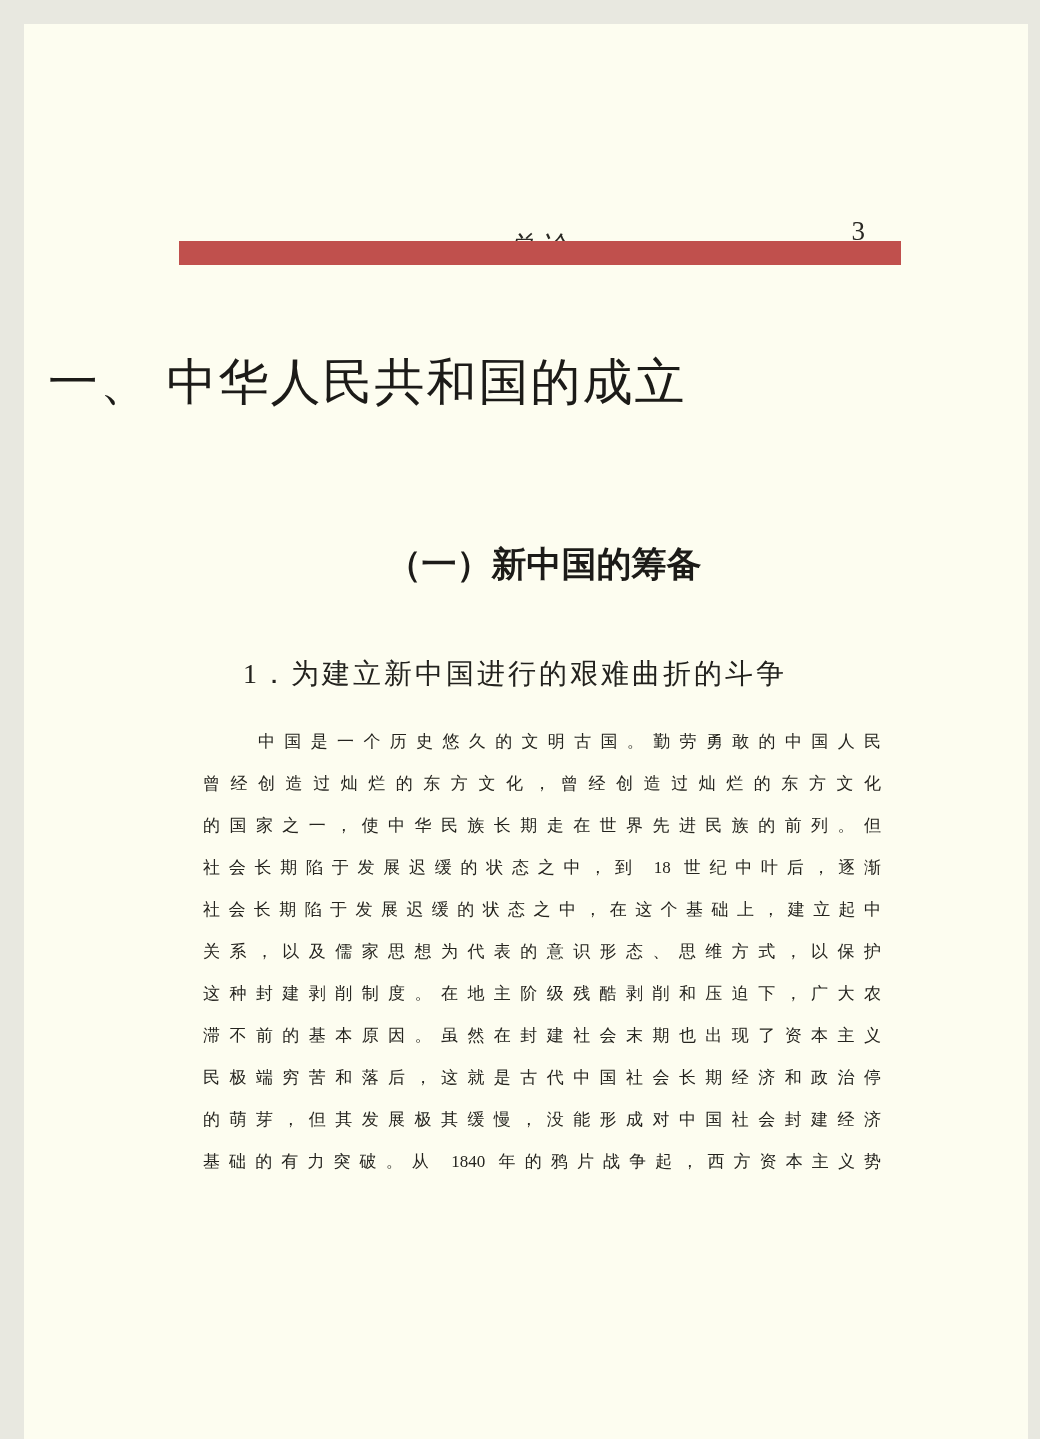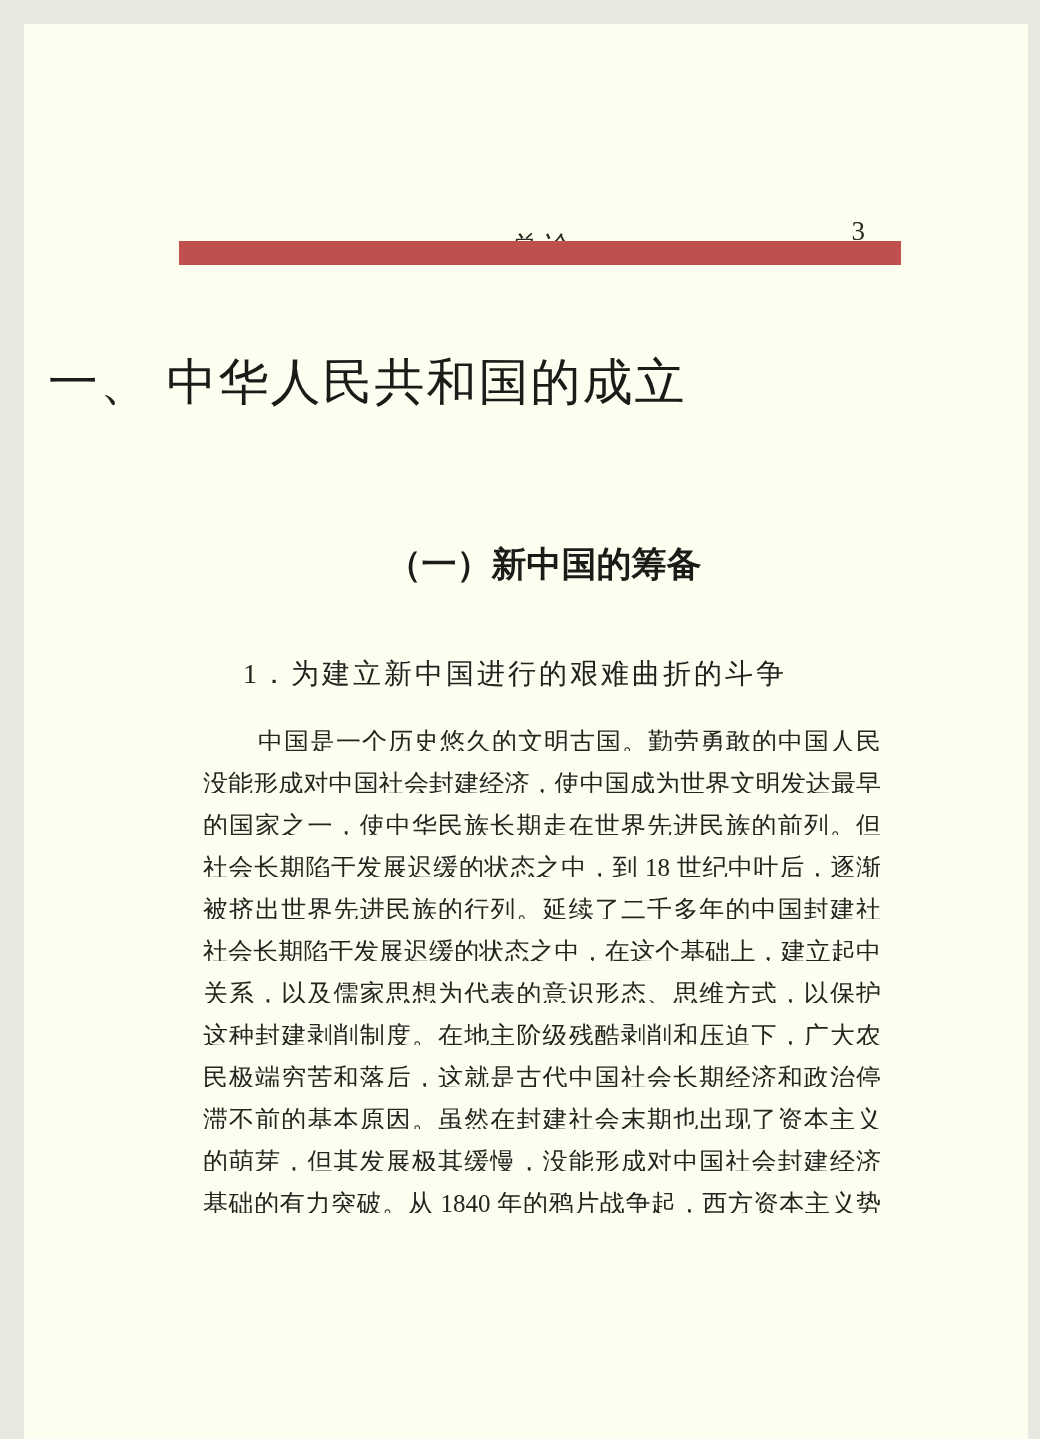--- a/index.html
+++ b/index.html
@@ -87,21 +87,21 @@
     letter-spacing: 3px;
     color: #23221e;
   }
 
   
   .body-text {
     position: absolute;
     top: 673px;
     left: 155px;
     width: 726px;
-    font-size: 25px;
+    font-size: 17px;
     line-height: 42px;
     color: #25241f;
   }
   .para-line {
     height: 42px;
     overflow: hidden;
     text-align: justify;
     text-align-last: justify;
     text-justify: inter-character;
   }
@@ -122,26 +122,25 @@
   <div class="header-rule"></div>
 
   <h1 class="chapter-title">一、 中华人民共和国的成立</h1>
 
   <h2 class="section-title">（一）新中国的筹备</h2>
 
   <h3 class="subsection-title">1．为建立新中国进行的艰难曲折的斗争</h3>
 
   <div class="body-text">
     <div class="para-line first-indent">中国是一个历史悠久的文明古国。勤劳勇敢的中国人民</div>
-    <div class="para-line">没能形成对中国社会封建经济，使中国成为世界文明发达最早</div>
+    <div class="para-line">曾经创造过灿烂的东方文化，曾经创造过灿烂的东方文化</div>
     <div class="para-line">的国家之一，使中华民族长期走在世界先进民族的前列。但</div>
     <div class="para-line">社会长期陷于发展迟缓的状态之中，到 18 世纪中叶后，逐渐</div>
-    <div class="para-line">被挤出世界先进民族的行列。延续了二千多年的中国封建社</div>
     <div class="para-line">社会长期陷于发展迟缓的状态之中，在这个基础上，建立起中</div>
     <div class="para-line">关系，以及儒家思想为代表的意识形态、思维方式，以保护</div>
     <div class="para-line">这种封建剥削制度。在地主阶级残酷剥削和压迫下，广大农</div>
+    <div class="para-line">滞不前的基本原因。虽然在封建社会末期也出现了资本主义</div>
     <div class="para-line">民极端穷苦和落后，这就是古代中国社会长期经济和政治停</div>
-    <div class="para-line">滞不前的基本原因。虽然在封建社会末期也出现了资本主义</div>
     <div class="para-line">的萌芽，但其发展极其缓慢，没能形成对中国社会封建经济</div>
     <div class="para-line">基础的有力突破。从 1840 年的鸦片战争起，西方资本主义势</div>
   </div>
 
 </div>
 
 </body></html>

